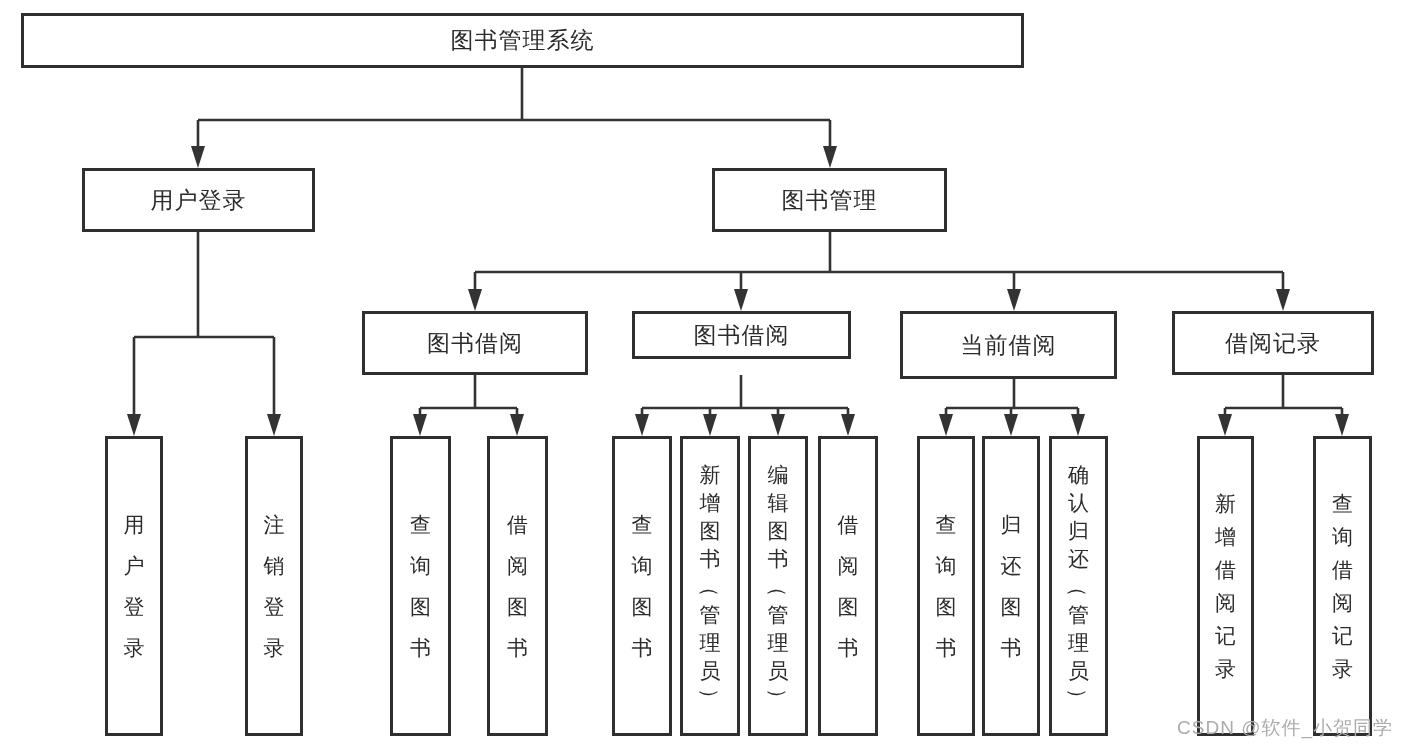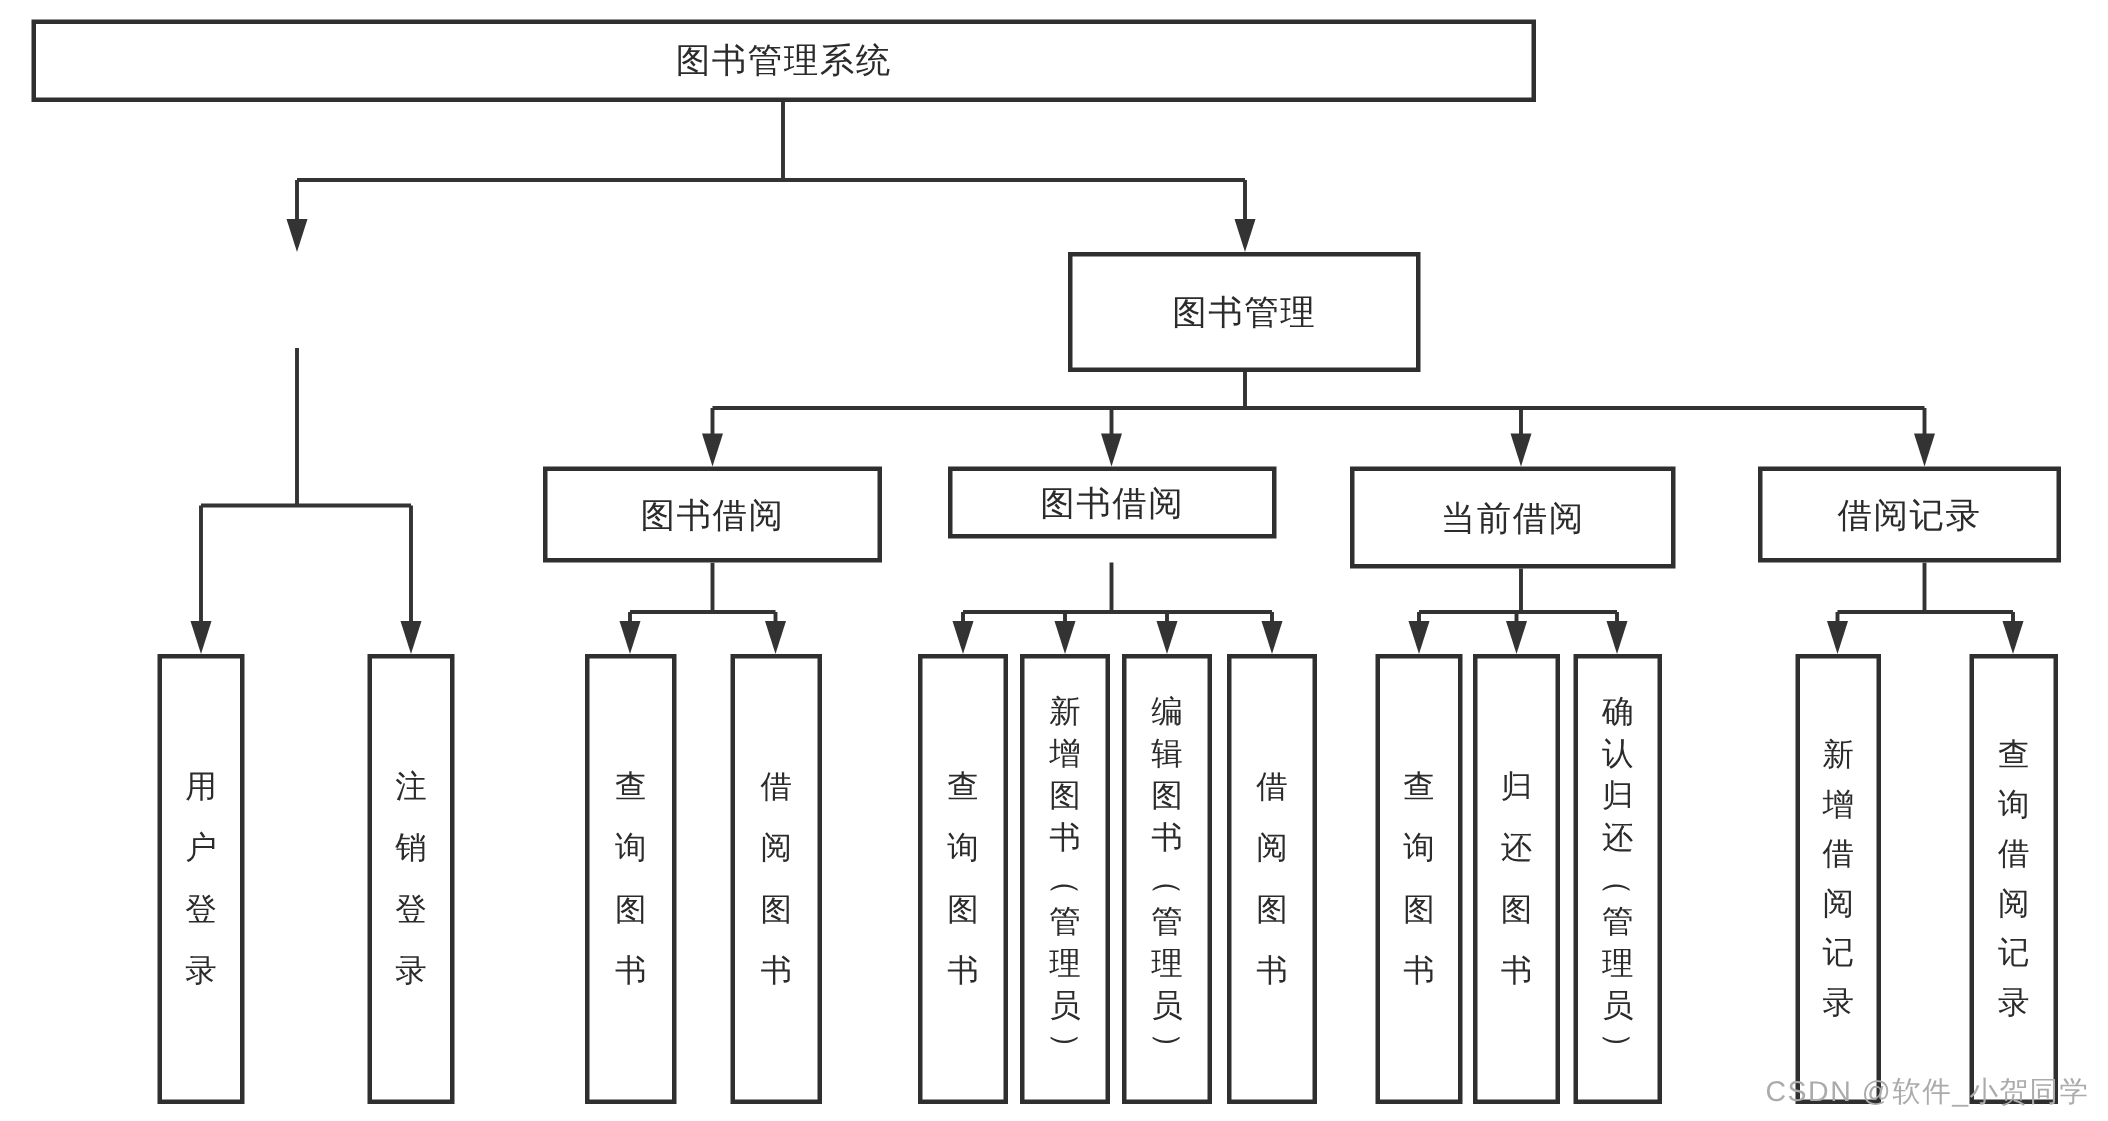--- a/index.html
+++ b/index.html
@@ -99,21 +99,22 @@
     </g>
     <g>
       <path d="M1283 375 V408 M1225 408 H1342 M1225 408 V416 M1342 408 V416"></path>
       <polygon points="1218,414 1232,414 1225,436"></polygon>
       <polygon points="1335,414 1349,414 1342,436"></polygon>
     </g>
   </svg>
 
   <div class="hbox" style="left:21px;top:13px;width:1003px;height:55px">图书管理系统</div>
 
-  <div class="hbox" style="left:712px;top:168px;width:235px;height:80px">图书管理</div>
+  <div class="hbox" style="left:82px;top:168px;width:233px;height:64px">用户登录</div>
+  <div class="hbox" style="left:712px;top:168px;width:235px;height:64px">图书管理</div>
 
   <div class="hbox" style="left:362px;top:311px;width:226px;height:64px">图书借阅</div>
   <div class="hbox" style="left:632px;top:311px;width:219px;height:48px">图书借阅</div>
   <div class="hbox" style="left:900px;top:311px;width:217px;height:68px">当前借阅</div>
   <div class="hbox" style="left:1172px;top:311px;width:202px;height:64px">借阅记录</div>
 
   <div class="vbox" style="left:105px;width:58px">
     <div class="vtext chars-few">
         <span class="vchar">用</span>
         <span class="vchar">户</span>

